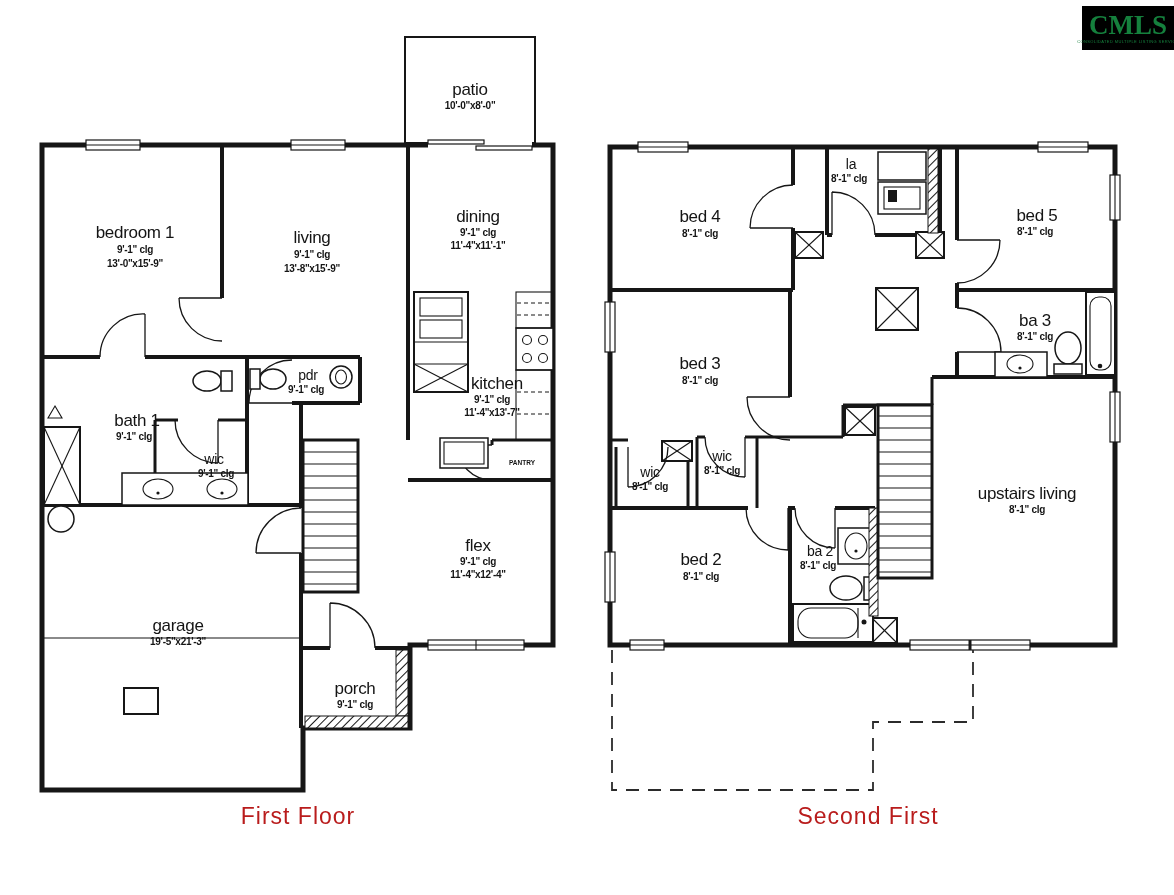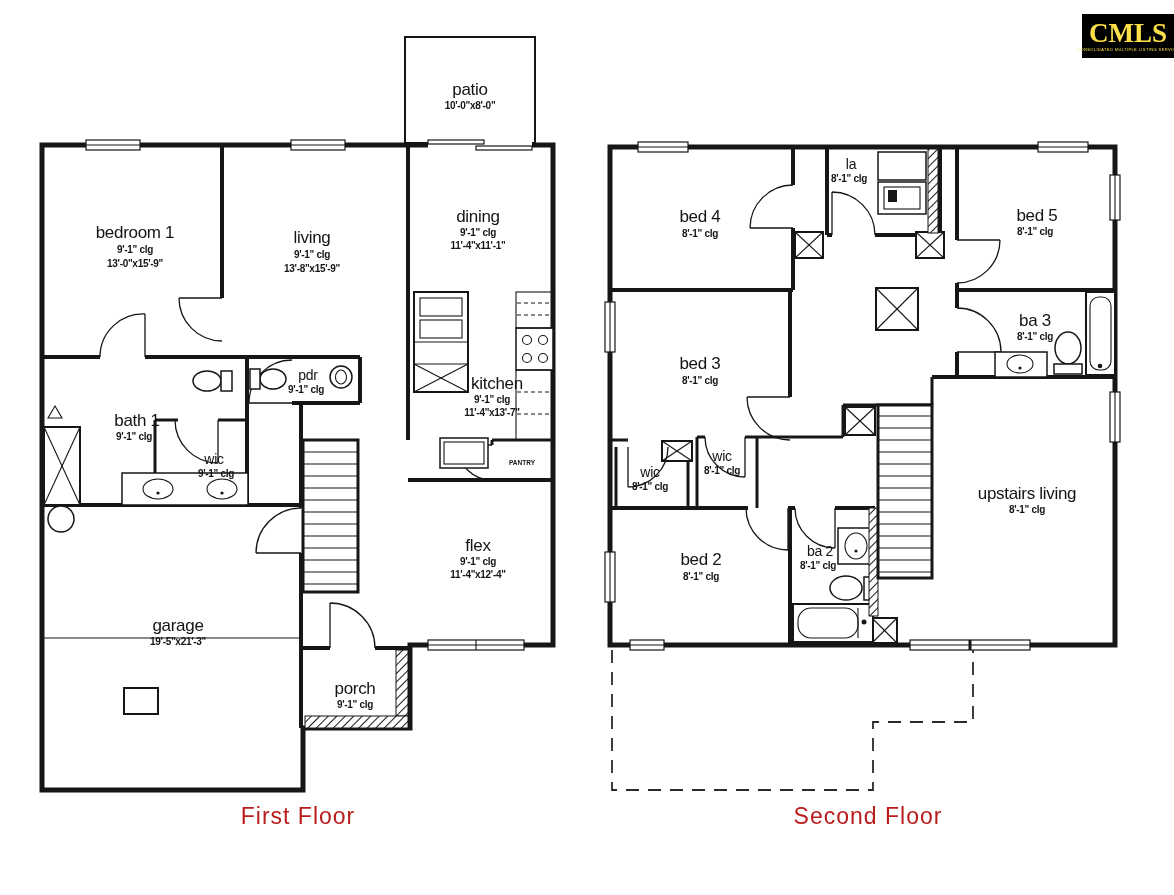--- a/index.html
+++ b/index.html
@@ -1,19 +1,19 @@
 <!DOCTYPE html>
 <html><head>
 <meta charset="utf-8">
 <style>
   html,body{margin:0;padding:0;background:#fff;}
   #stage{position:relative;width:1174px;height:895px;background:#fff;overflow:hidden;
          font-family:"Liberation Sans", sans-serif;}
   
-  #logo{position:absolute;top:14px;right:0;width:92px;height:44px;background:#000;color:#fde047;
+  #logo{position:absolute;top:6px;right:0;width:92px;height:44px;background:#000;color:#15803d;
         display:flex;flex-direction:column;align-items:center;justify-content:center;line-height:1;}
   #logo .big{font-size:27px;font-weight:bold;letter-spacing:0px;font-family:"Liberation Serif", serif;}
   #logo .small{font-size:4px;letter-spacing:.4px;margin-top:1px;white-space:nowrap;}
   
   .caption{position:absolute;color:#b91c1c;font-size:23px;letter-spacing:1px;
            transform:translateX(-50%);white-space:nowrap;}
   
   .w5{stroke:#161616;stroke-width:5;fill:none}
   .w4{stroke:#161616;stroke-width:4;fill:none}
   .w3{stroke:#161616;stroke-width:3;fill:none}
@@ -378,15 +378,15 @@
         <text x="701" y="580" class="rsub">8'-1" clg</text>
 
         <text x="820" y="556" class="rname-sm">ba 2</text>
         <text x="818" y="569" class="rsub">8'-1" clg</text>
       </g>
     </g>
   </svg>
 
   
   <div class="caption" style="left:298px;top:803px">First Floor</div>
-  <div class="caption" style="left:868px;top:803px">Second Floor</div>
+  <div class="caption" style="left:868px;top:803px">Second First</div>
 
 </div>
 
 </body></html>

